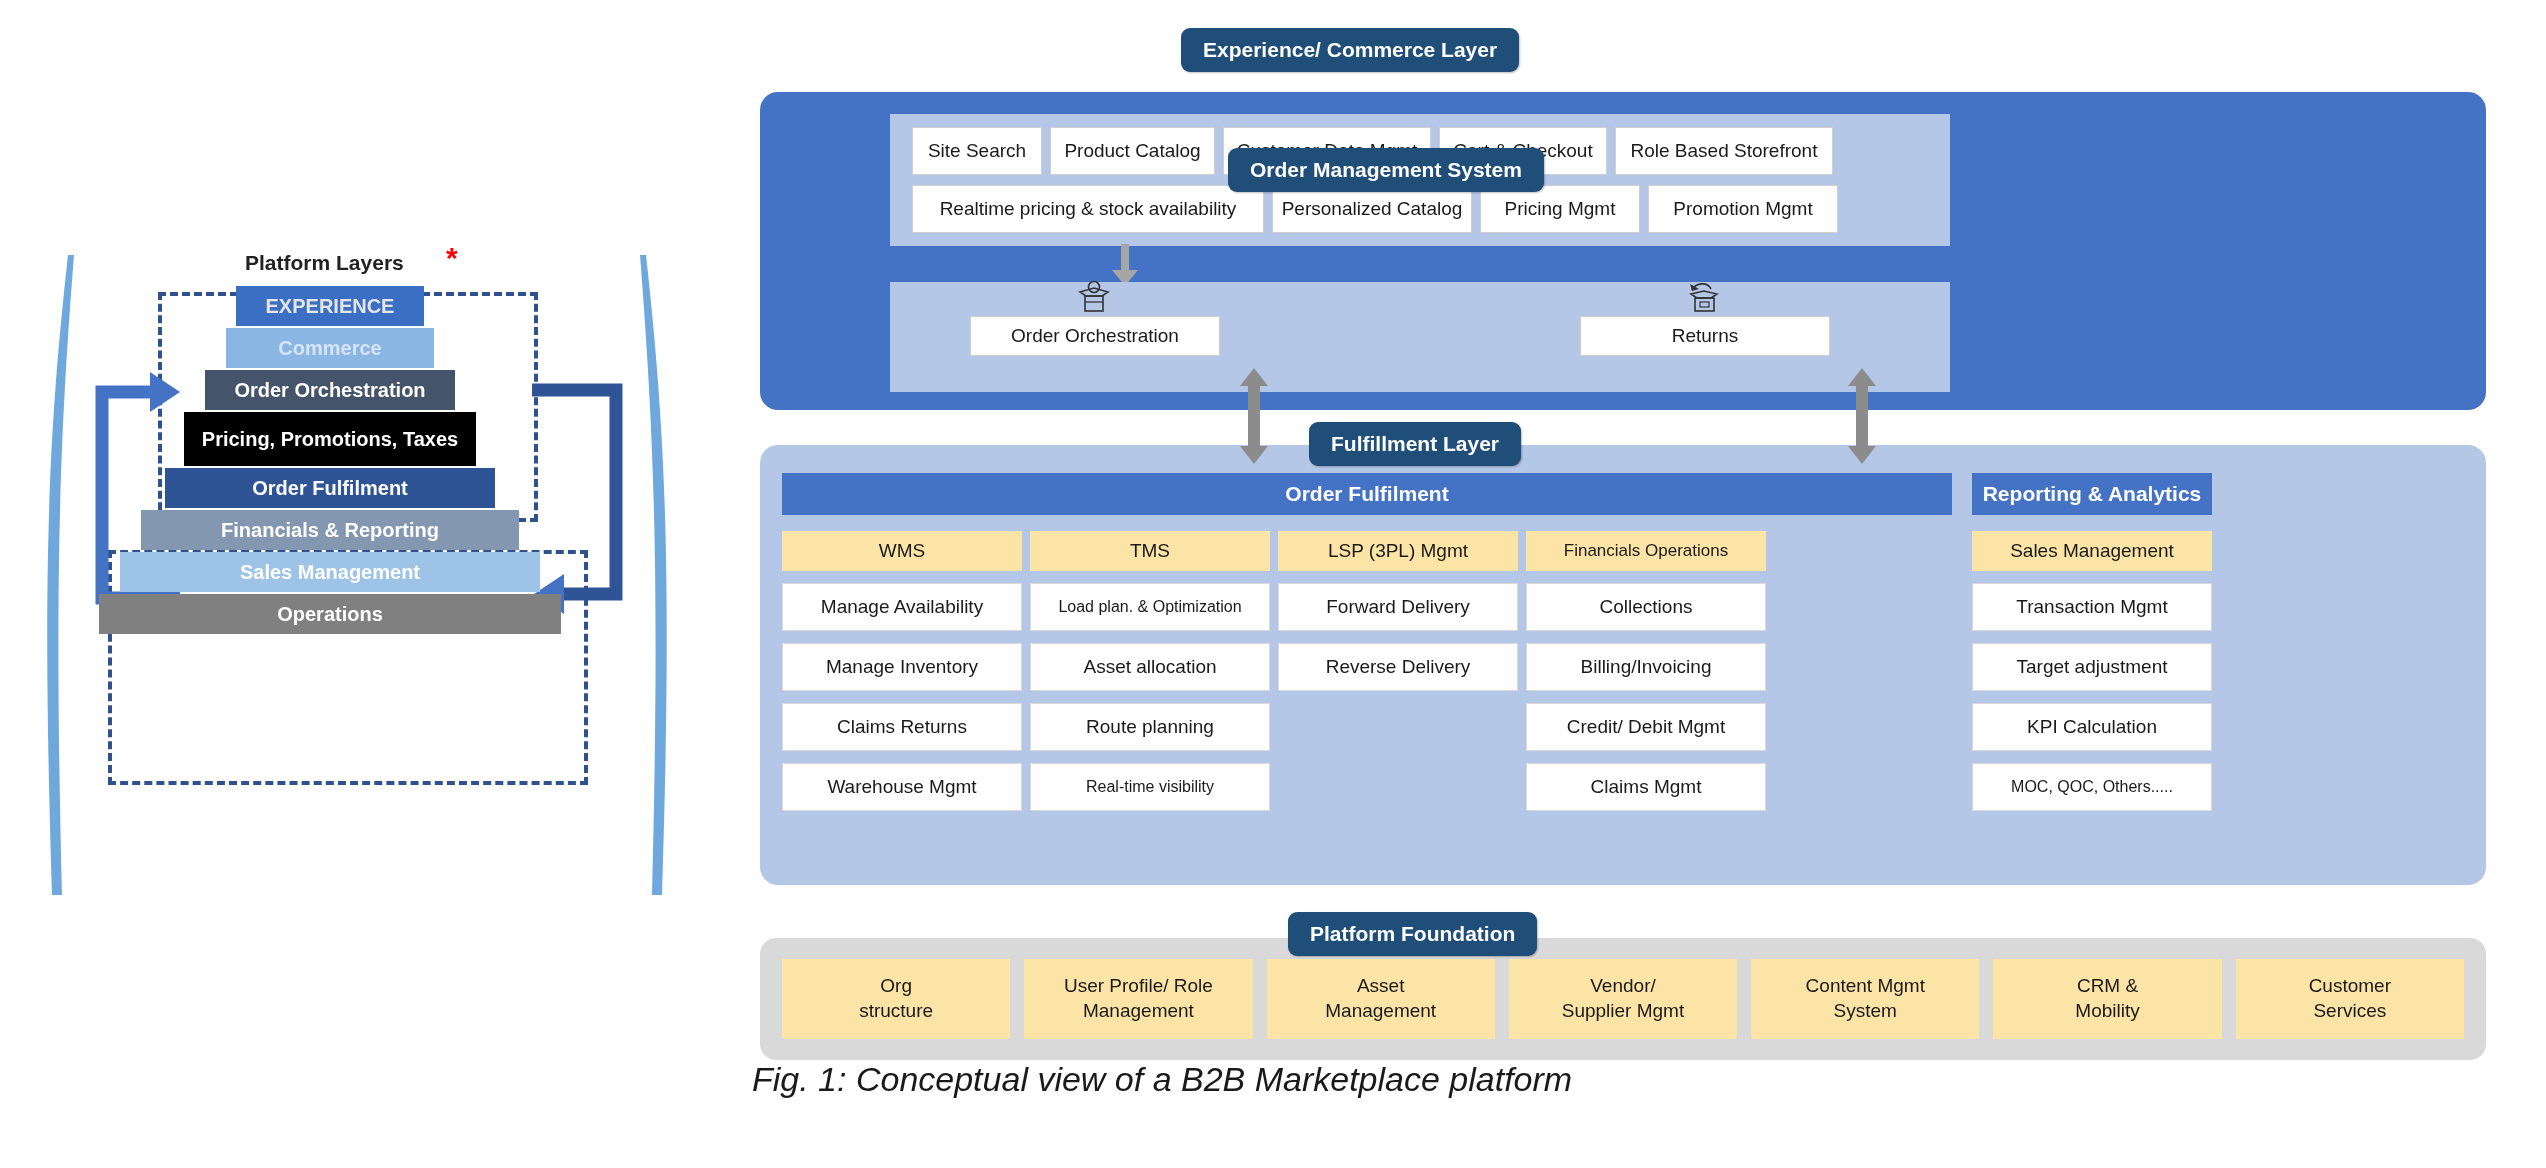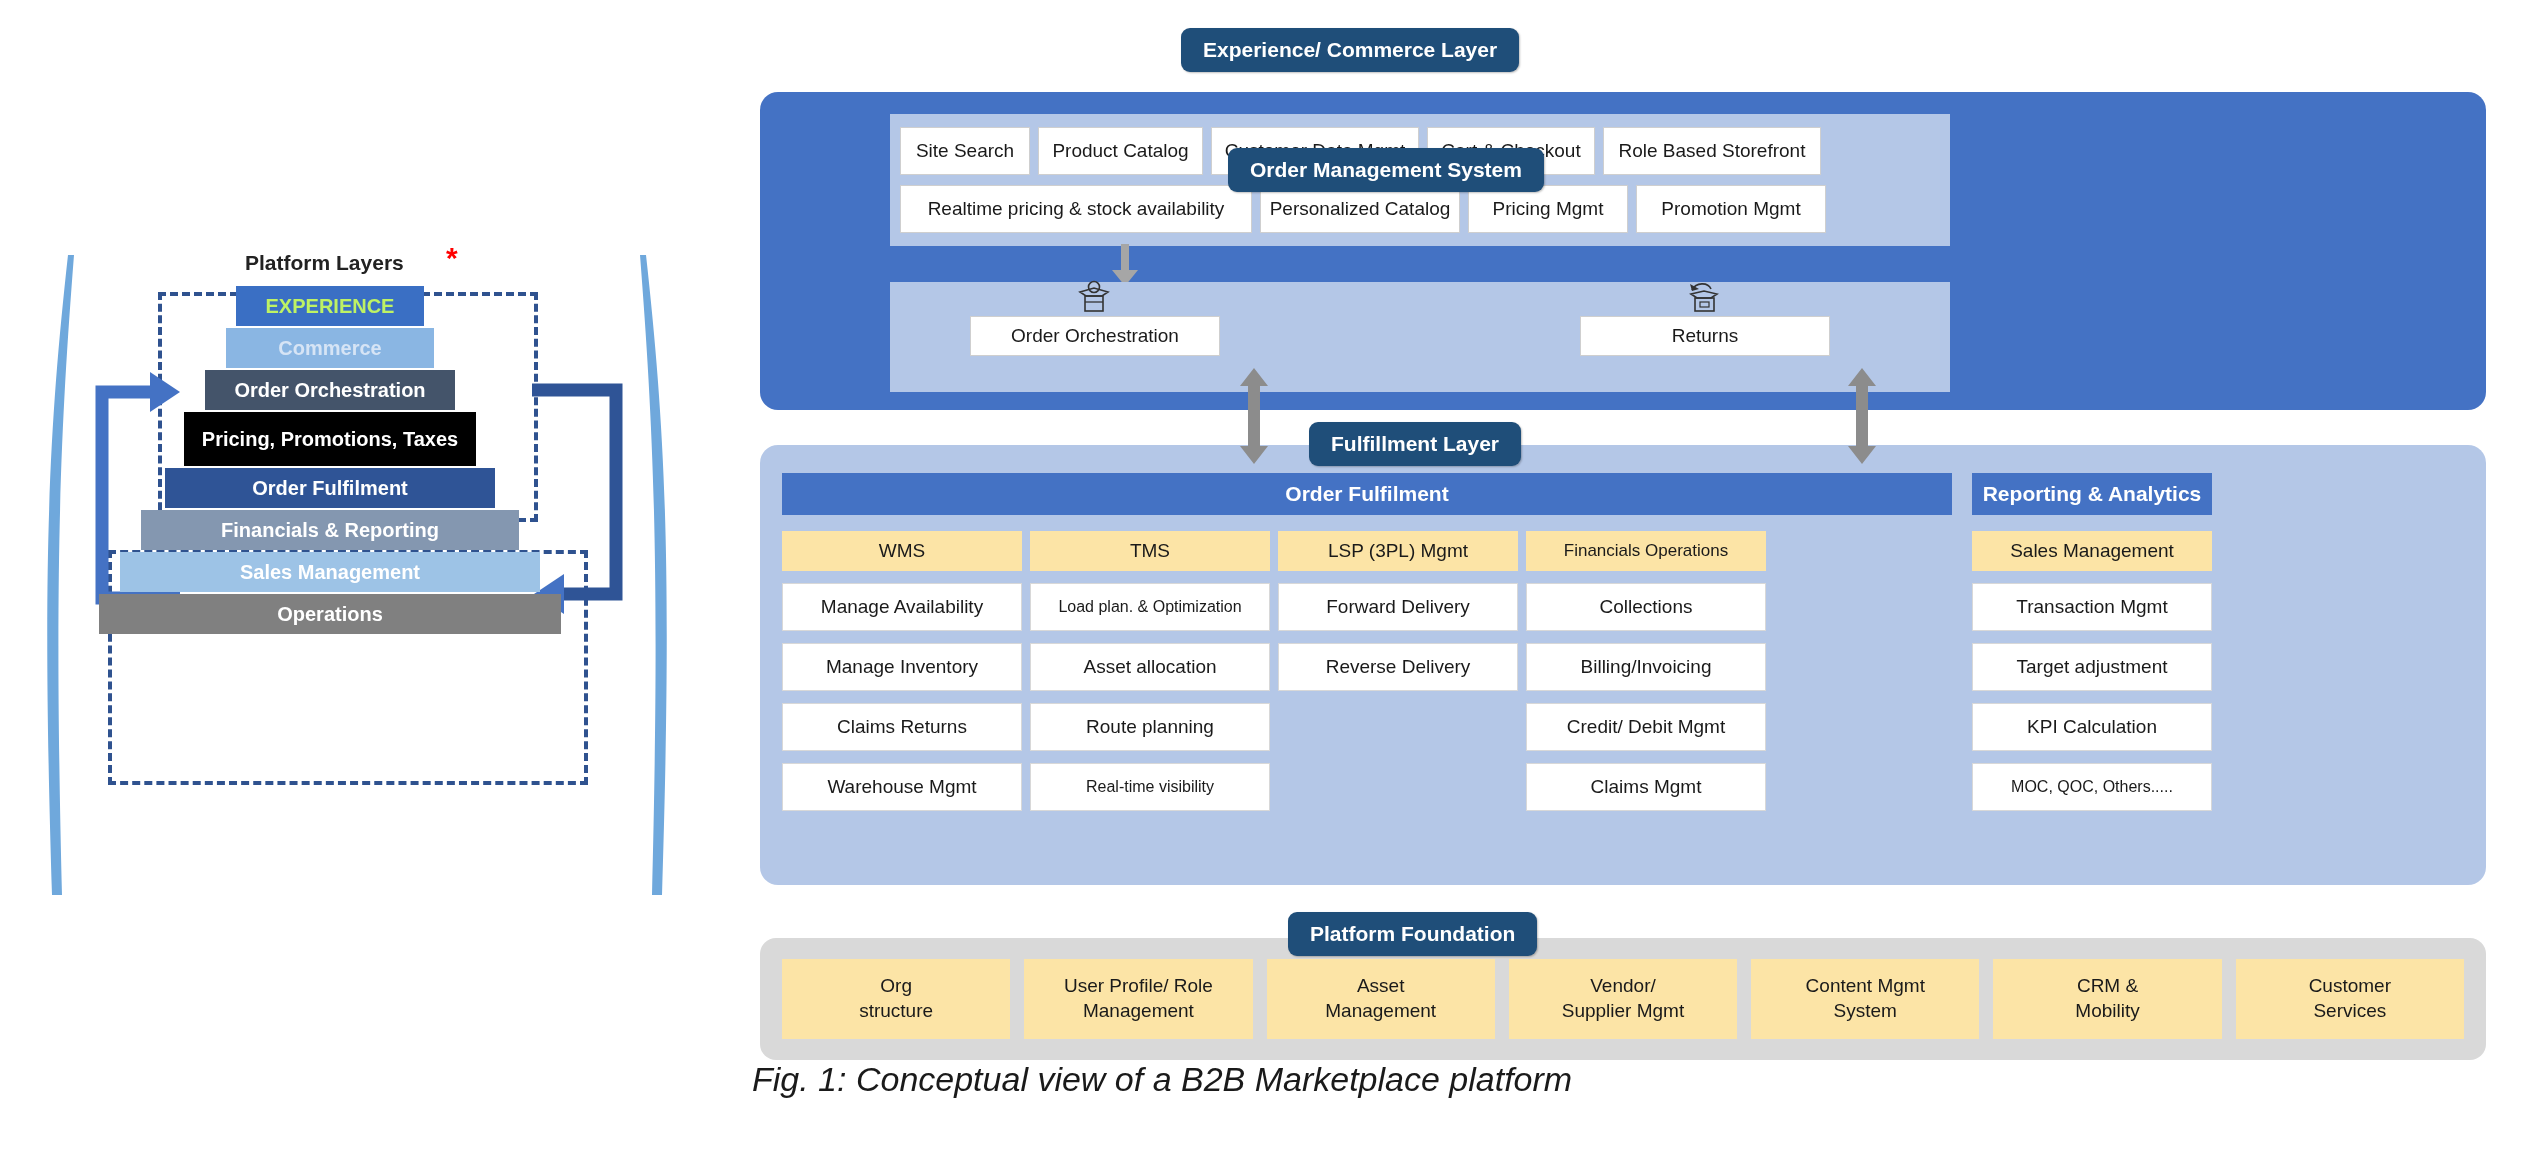--- a/index.html
+++ b/index.html
@@ -72,21 +72,21 @@
     position: absolute; left: 60px; top: 92px;
     width: 1726px; height: 318px;
     background: #4472C4;
     border-radius: 18px;
   }
   #exp-inner {
     position: absolute; left: 130px; top: 22px;
     width: 1060px; height: 132px;
     background: #B4C7E7;
   }
-  .exp-row { position: absolute; left: 0; width: 100%; height: 48px; display: flex; gap: 8px; padding: 0 10px; }
+  .exp-row { position: absolute; left: 0; width: 100%; height: 48px; display: flex; gap: 8px; padding: 0 22px; }
   #exp-row-1 { top: 13px; }
   #exp-row-2 { top: 71px; }
   .chip {
     background: #ffffff;
     border: 1px solid #cfcfcf;
     display: flex; align-items: center; justify-content: center;
     font-size: 19px; color: #1a1a1a; white-space: nowrap;
     padding: 0 13px;
   }
 
@@ -206,21 +206,21 @@
     </svg>
   </div>
   <div class="loop-arrow" id="loop-right">
     <svg width="130" height="250" viewBox="0 0 130 250">
       <path d="M12 18 L96 18 L96 222 L36 222" fill="none" stroke="#2F5496" stroke-width="13"></path>
       <path d="M44 202 L14 222 L44 242 Z" fill="#4472C4"></path>
     </svg>
   </div>
 
   <div id="pyramid-bars">
-      <div class="pyr-bar" style="left: 236px; top: 286px; width: 188px; height: 40px; background: rgb(58, 111, 196); color: #bef264; font-size: 20px;">EXPERIENCE</div>
+      <div class="pyr-bar" style="left: 236px; top: 286px; width: 188px; height: 40px; background: rgb(58, 111, 196); color: #e5e5e5; font-size: 20px;">EXPERIENCE</div>
       <div class="pyr-bar" style="left: 226px; top: 328px; width: 208px; height: 40px; background: rgb(138, 182, 227); color: rgb(214, 228, 245); font-size: 20px;">Commerce</div>
       <div class="pyr-bar" style="left: 205px; top: 370px; width: 250px; height: 40px; background: rgb(68, 84, 106); color: rgb(255, 255, 255); font-size: 20px;">Order Orchestration</div>
       <div class="pyr-bar" style="left: 184px; top: 412px; width: 292px; height: 54px; background: rgb(0, 0, 0); color: rgb(255, 255, 255); font-size: 20px;">Pricing, Promotions, Taxes</div>
       <div class="pyr-bar" style="left: 165px; top: 468px; width: 330px; height: 40px; background: rgb(47, 84, 150); color: rgb(255, 255, 255); font-size: 20px;">Order Fulfilment</div>
       <div class="pyr-bar" style="left: 141px; top: 510px; width: 378px; height: 40px; background: rgb(132, 151, 176); color: rgb(255, 255, 255); font-size: 20px;">Financials &amp; Reporting</div>
       <div class="pyr-bar" style="left: 120px; top: 552px; width: 420px; height: 40px; background: rgb(157, 195, 230); color: rgb(255, 255, 255); font-size: 20px;">Sales Management</div>
       <div class="pyr-bar" style="left: 99px; top: 594px; width: 462px; height: 40px; background: rgb(128, 128, 128); color: rgb(255, 255, 255); font-size: 20px;">Operations</div>
     </div>
 </div>
 

